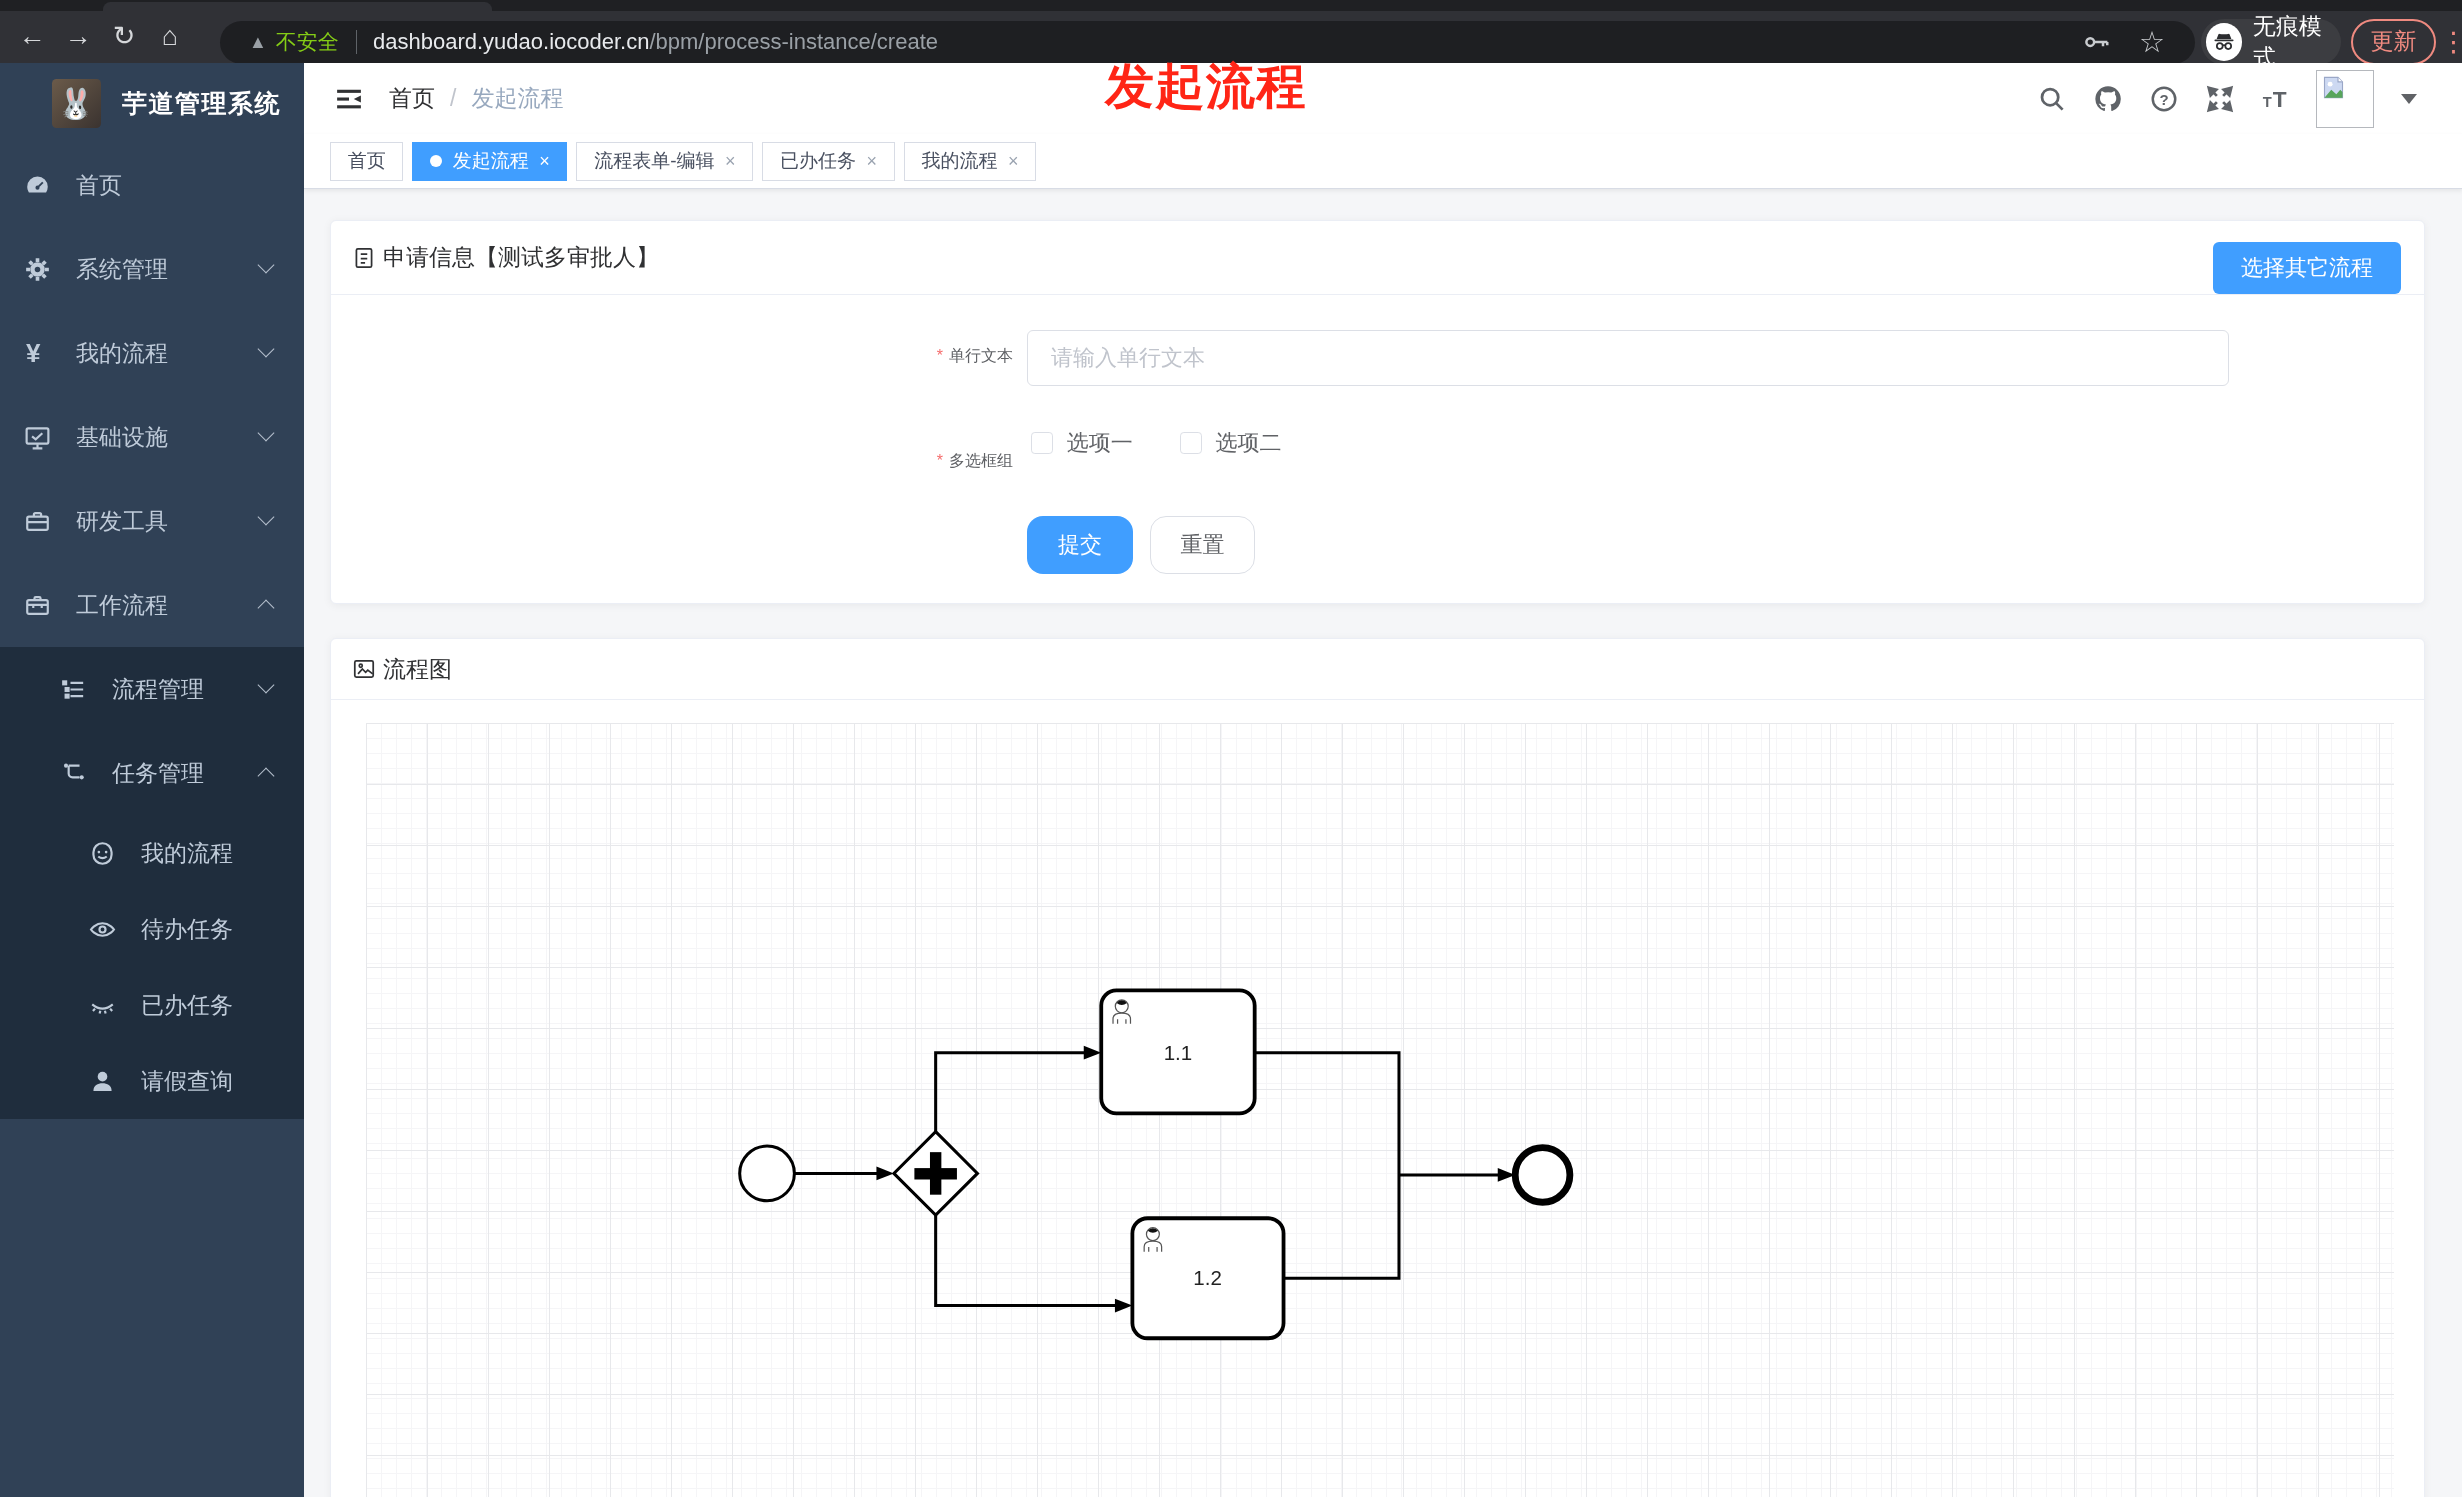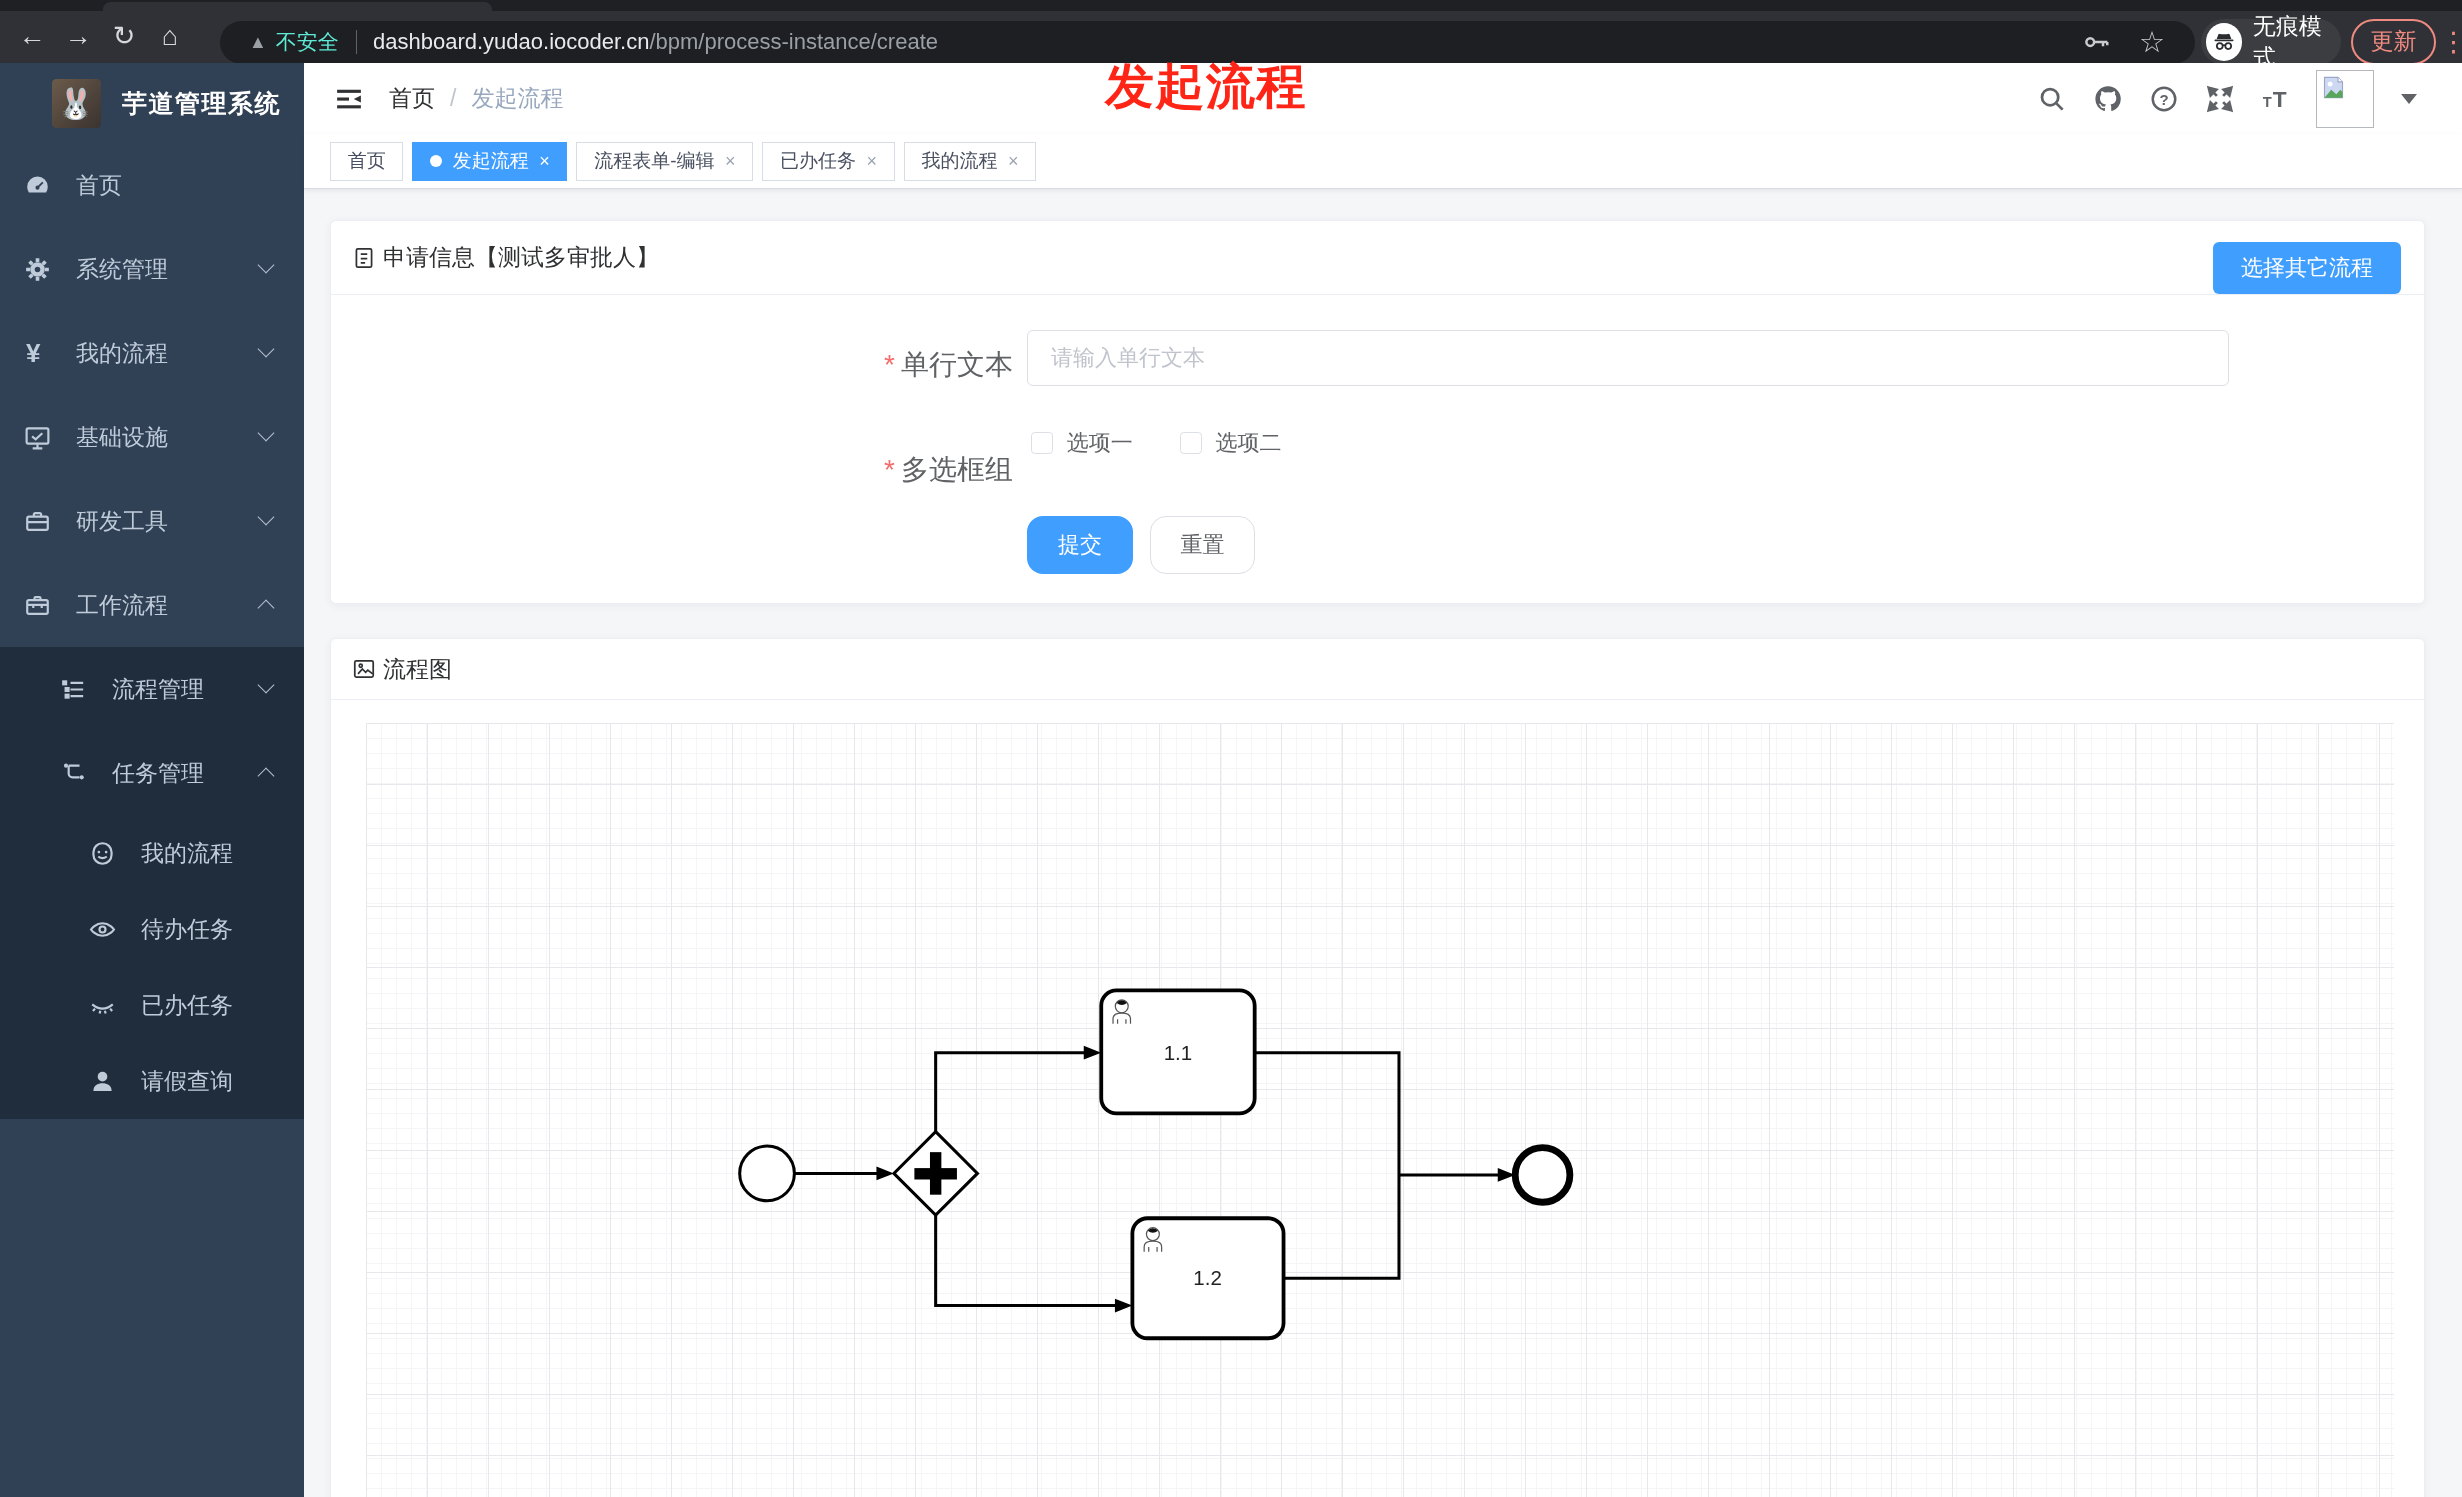--- a/index.html
+++ b/index.html
@@ -10,21 +10,21 @@
   .chrome { position:absolute; left:0; top:0; width:2462px; height:63px; background:#1f2023; }
   .tabstrip { position:absolute; left:0; top:0; width:100%; height:12px; background:#1f2023; }
   .browser-tab { position:absolute; left:103px; top:1.5px; width:389px; height:10.6px; background:#303136; border-radius:7.6px 7.6px 0 0; }
   .toolbar { position:absolute; left:0; top:10.6px; width:100%; height:52px; background:#303136; display:flex; align-items:center; }
   .navbtn { width:46px; height:46px; display:flex; align-items:center; justify-content:center;
     color:#d5d7da; font-size:27px; line-height:1; }
   .navbtn.first { margin-left:9px; }
   .urlpill { position:absolute; left:220px; top:10px; width:1975px; height:43px; background:#1e1f22;
     border-radius:22px; display:flex; align-items:center; color:#9aa0a6; }
   .warn-tri { margin-left:29px; font-size:18px; color:#9aa0a6; }
-  .sec-label { margin-left:9px; font-size:21px; color:#5eead4; }
+  .sec-label { margin-left:9px; font-size:21px; color:#84cc16; }
   .pill-div { width:0.8px; height:24px; background:#5f6368; margin:0 16.7px; }
   .url-host { font-size:22px; color:#e8eaed; }
   .url-path { font-size:22px; color:#9aa0a6; }
   .pill-right { position:absolute; right:30px; display:flex; align-items:center; gap:27px; }
   .incog-chip { position:absolute; left:2201px; top:8.4px; width:140px; height:46px; background:#3c3d41;
     border-radius:23.5px; display:flex; align-items:center; }
   .incog-circle { width:38px; height:38px; background:#fff; border-radius:50%; margin-left:4.6px;
     display:flex; align-items:center; justify-content:center; }
   .incog-label { color:#fff; font-size:23px; margin-left:10.6px; }
   .update-pill { position:absolute; left:2351px; top:8.4px; width:85px; height:46px; border:2.3px solid #ef8a80;
@@ -82,21 +82,21 @@
   .card2 { left:26px; top:575px; width:2095px; height:1139px; }
   .card-head { position:absolute; left:0; top:0; width:100%; height:74px; border-bottom:0.8px solid #ebeef5;
     display:flex; align-items:center; }
   .card2 .card-head { height:61px; }
   .card-title { display:flex; align-items:center; margin-left:20px; color:#303133; font-size:23px; }
   .card-title svg { margin-right:6px; }
 
   .other-btn { position:absolute; left:1882px; top:21px; width:188px; height:52px; background:#409eff; color:#fff;
     font-size:22px; border:none; border-radius:6px; display:flex; align-items:center; justify-content:center; }
 
-  .form-label { position:absolute; font-size:28px; color:#606266; text-align:center; }
+  .form-label { position:absolute; font-size:16px; color:#606266; text-align:center; }
   .req { color:#f56c6c; margin-right:6px; }
   .text-input { position:absolute; left:696px; top:109px; width:1202px; height:56px; border:0.8px solid #dcdfe6;
     border-radius:6px; font-size:22px; color:#606266; padding:0 23px; outline:none;
     font-family:"Liberation Sans","DejaVu Sans",sans-serif; }
   .text-input::placeholder { color:#c0c4cc; }
   .cb-row { position:absolute; left:700px; top:207px; display:flex; align-items:center; }
   .cb-box { width:22px; height:22px; border:1.5px solid #dcdfe6; border-radius:3.8px; background:#fff; }
   .cb-label { font-size:22px; color:#606266; margin-left:13.7px; }
   .cb-group2 { margin-left:47px; display:flex; align-items:center; }
   .btn { position:absolute; height:58px; border-radius:16px; font-size:22px; display:flex; align-items:center; justify-content:center; }

